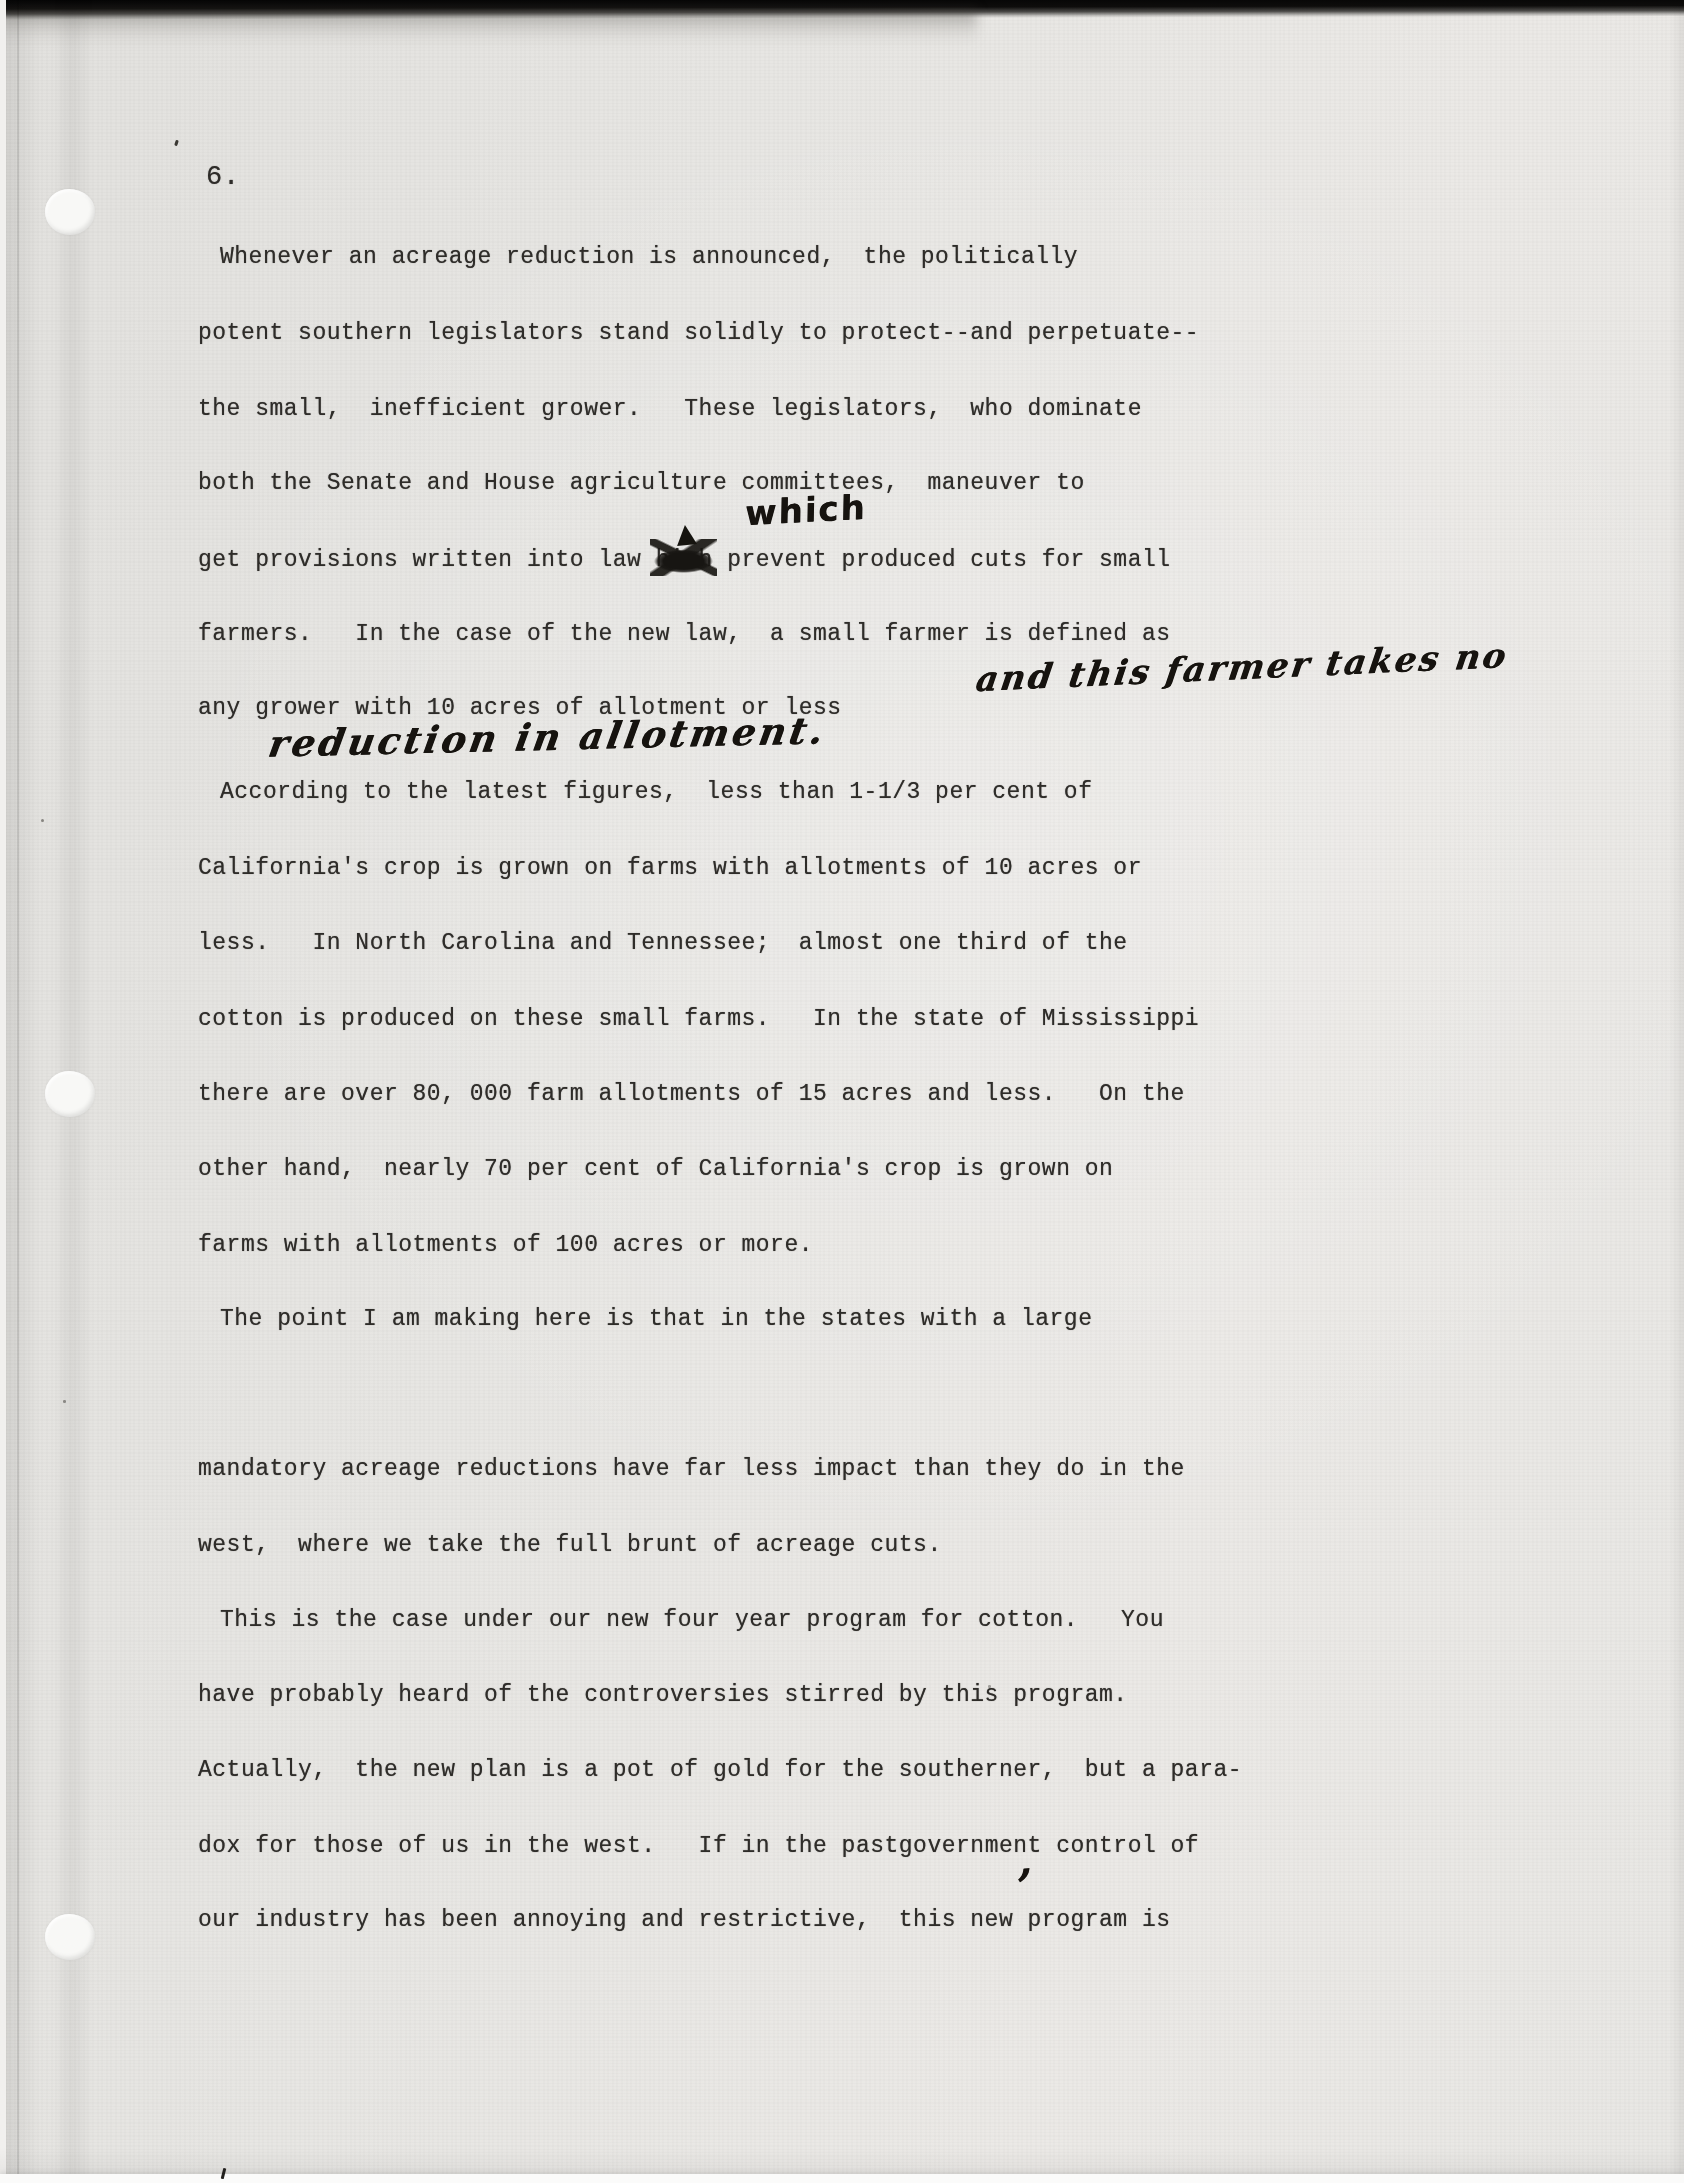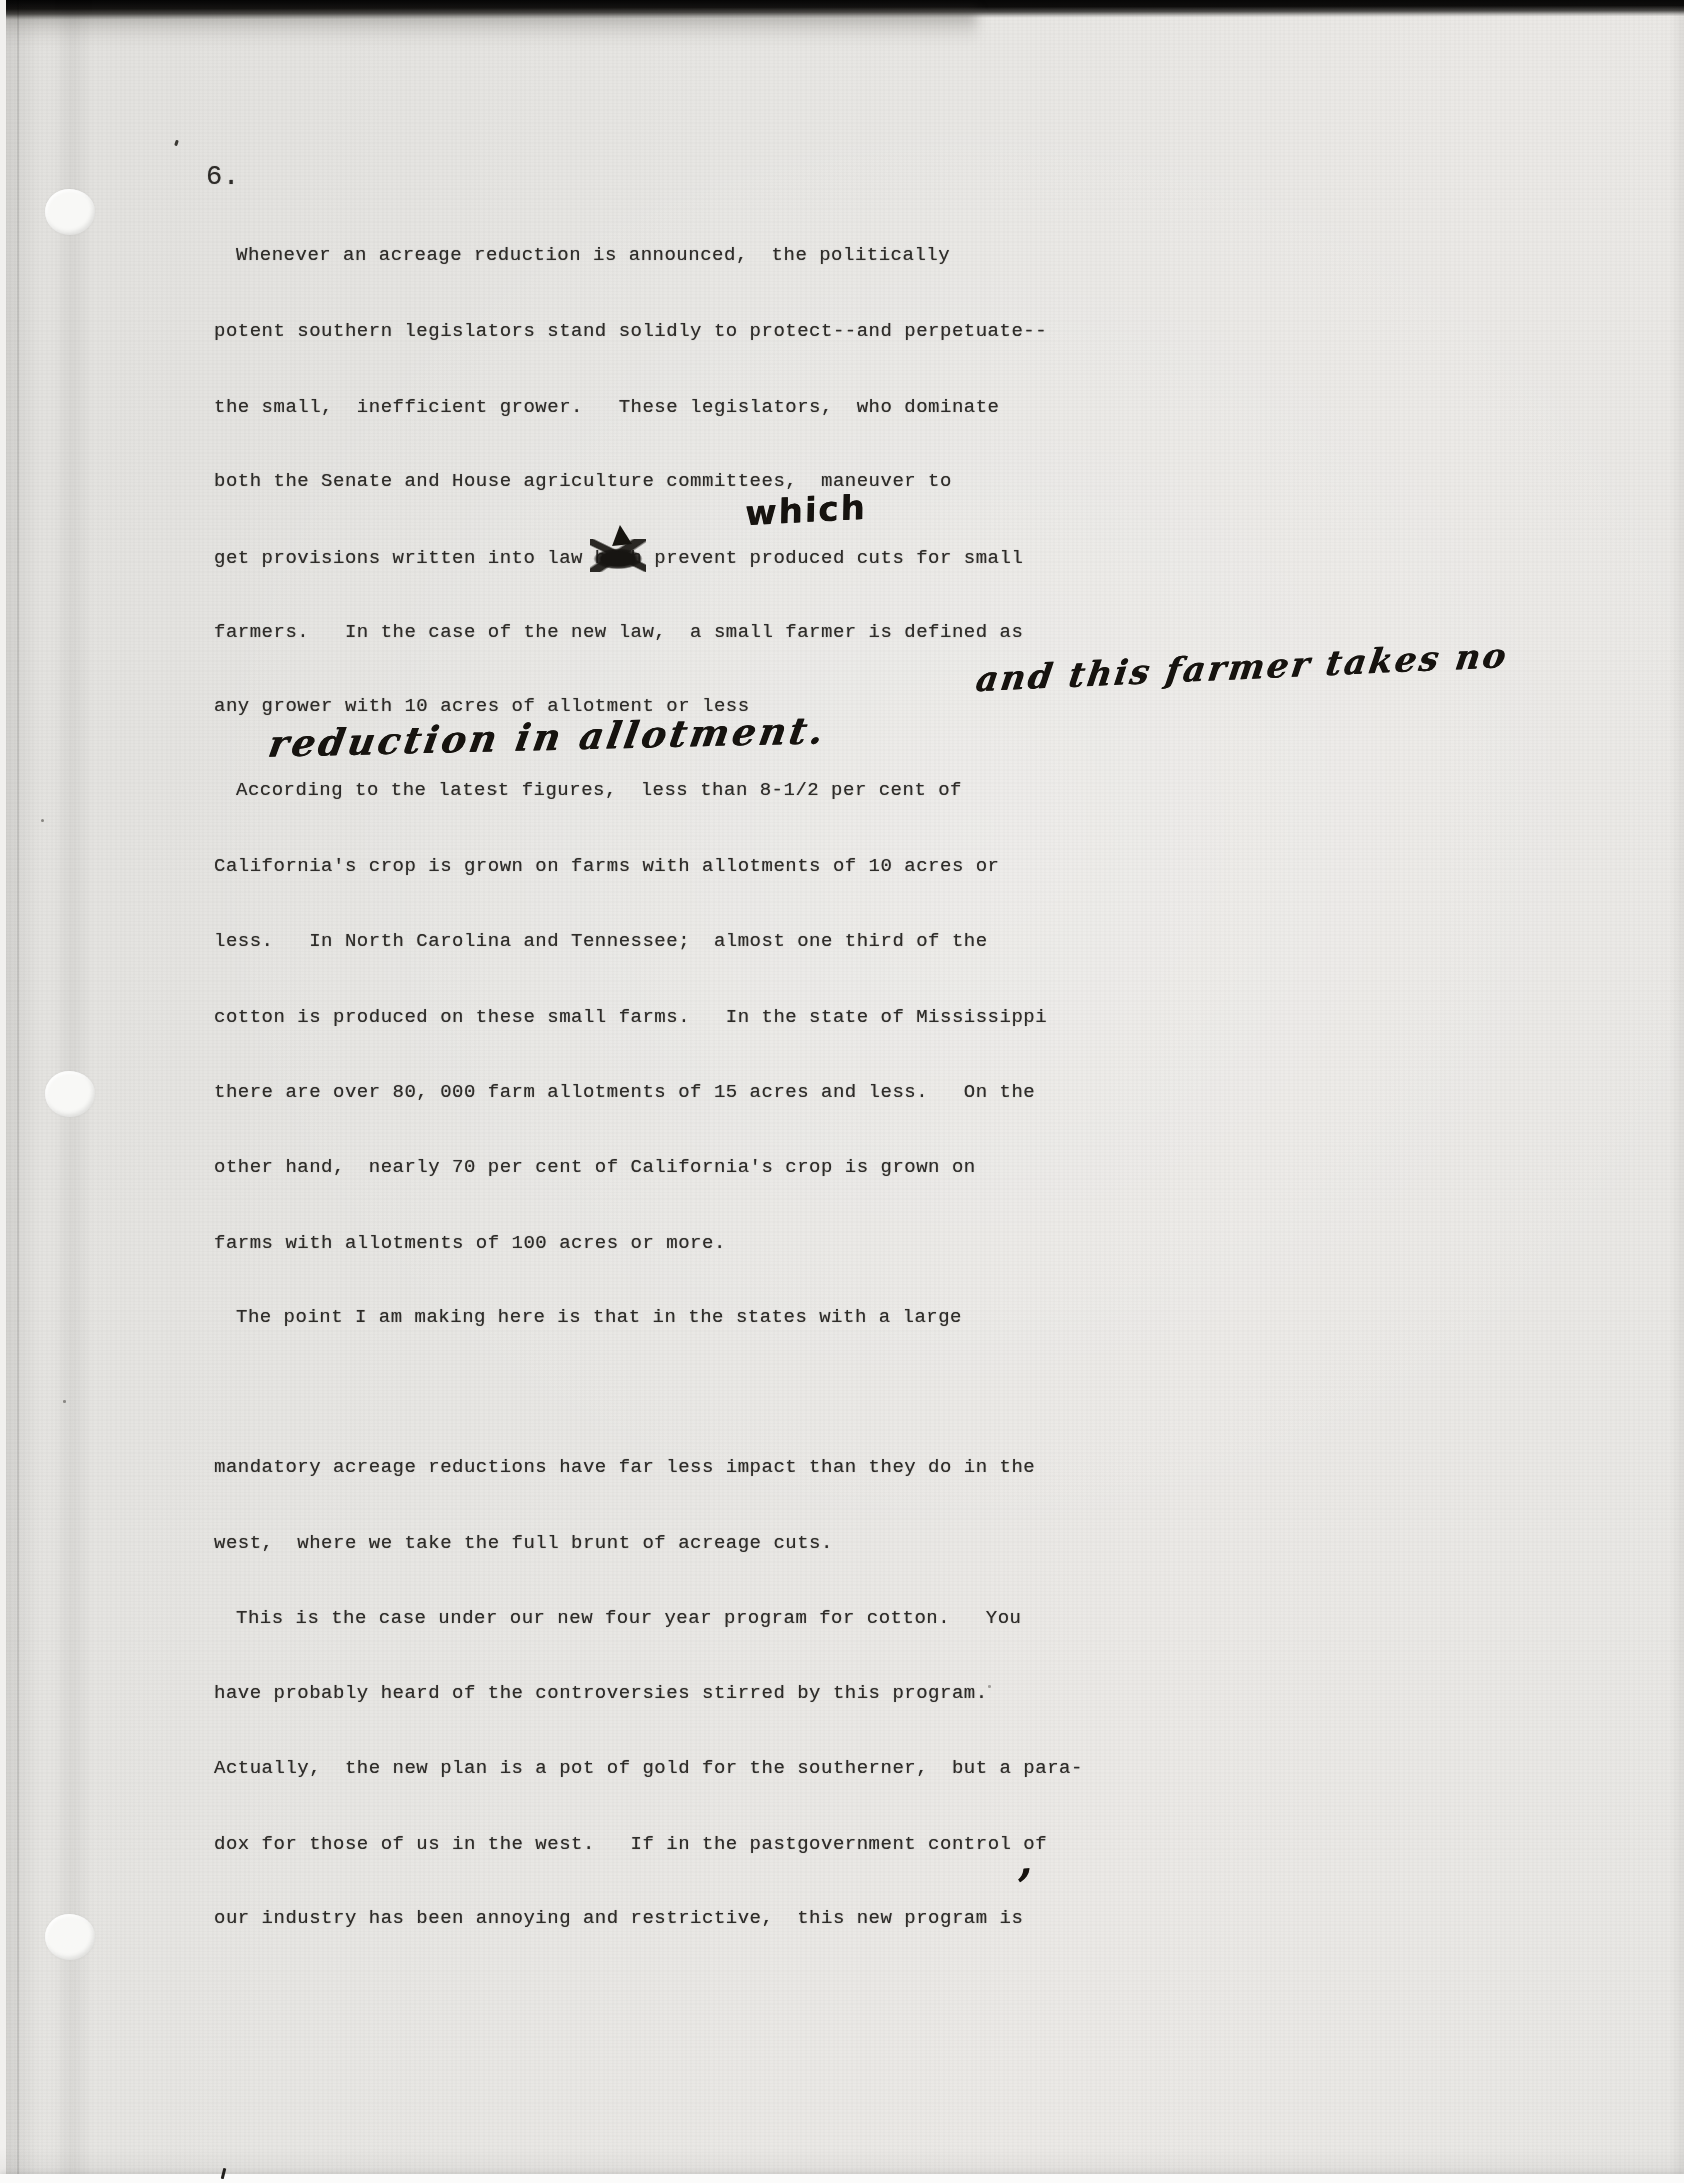--- a/index.html
+++ b/index.html
@@ -62,22 +62,22 @@
     position:absolute;left:45px;width:50px;height:46px;
     background:#f8f8f6;
     border-radius:48% 52% 50% 50%/50% 48% 52% 50%;
     box-shadow:
       inset -2px -2.6px 4.6px rgba(0,0,0,.10),
       inset 1.3px 2px 3.3px rgba(255,255,255,.9),
       0 0 3.3px rgba(0,0,0,.05);
   }
   
   .typed-line{
-    position:absolute;left:214px;
-    font-size:19px;letter-spacing:0.5px;
+    position:absolute;left:198px;
+    font-size:23px;letter-spacing:0.5px;
     color:#2e2c29;white-space:pre;
     text-shadow:0 0 0.9px rgba(46,44,41,.65);
   }
   .indent{padding-left:22px;}
   .page-number{
     position:absolute;left:206px;top:162px;
     font-size:27px;color:#2e2c29;letter-spacing:0.7px;
     text-shadow:0 0 0.9px rgba(46,44,41,.65);
   }
   
@@ -164,21 +164,21 @@
 
   <div class="typed-line indent" style="top:244px">Whenever an acreage reduction is announced,  the politically</div>
   <div class="typed-line" style="top:320px">potent southern legislators stand solidly to protect--and perpetuate--</div>
   <div class="typed-line" style="top:396px">the small,  inefficient grower.   These legislators,  who dominate</div>
   <div class="typed-line" style="top:470px">both the Senate and House agriculture committees,  maneuver to</div>
 
   <div class="typed-line" style="top:547px"><span>get provisions written into law </span><span class="struck"><span>hich</span><span class="scribble"></span></span><span> prevent produced cuts for small</span></div>
 
   <div class="typed-line" style="top:621px">farmers.   In the case of the new law,  a small farmer is defined as</div>
   <div class="typed-line" style="top:695px">any grower with 10 acres of allotment or less</div>
-  <div class="typed-line indent" style="top:779px">According to the latest figures,  less than 8-1/2 per cent of</div>
+  <div class="typed-line indent" style="top:779px">According to the latest figures,  less than 1-1/3 per cent of</div>
   <div class="typed-line" style="top:855px">California's crop is grown on farms with allotments of 10 acres or</div>
   <div class="typed-line" style="top:930px">less.   In North Carolina and Tennessee;  almost one third of the</div>
   <div class="typed-line" style="top:1006px">cotton is produced on these small farms.   In the state of Mississippi</div>
   <div class="typed-line" style="top:1081px">there are over 80, 000 farm allotments of 15 acres and less.   On the</div>
   <div class="typed-line" style="top:1156px">other hand,  nearly 70 per cent of California's crop is grown on</div>
   <div class="typed-line" style="top:1232px">farms with allotments of 100 acres or more.</div>
   <div class="typed-line indent" style="top:1306px">The point I am making here is that in the states with a large</div>
   <div class="typed-line" style="top:1456px">mandatory acreage reductions have far less impact than they do in the</div>
   <div class="typed-line" style="top:1532px">west,  where we take the full brunt of acreage cuts.</div>
   <div class="typed-line indent" style="top:1607px">This is the case under our new four year program for cotton.   You</div>

